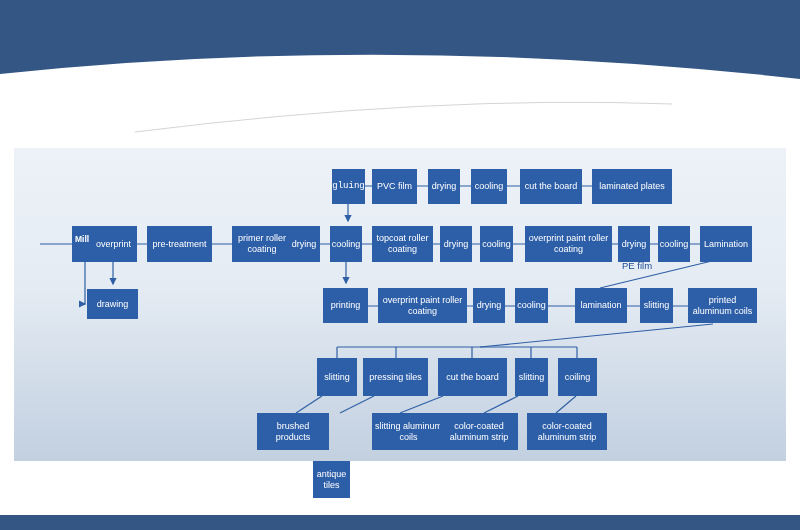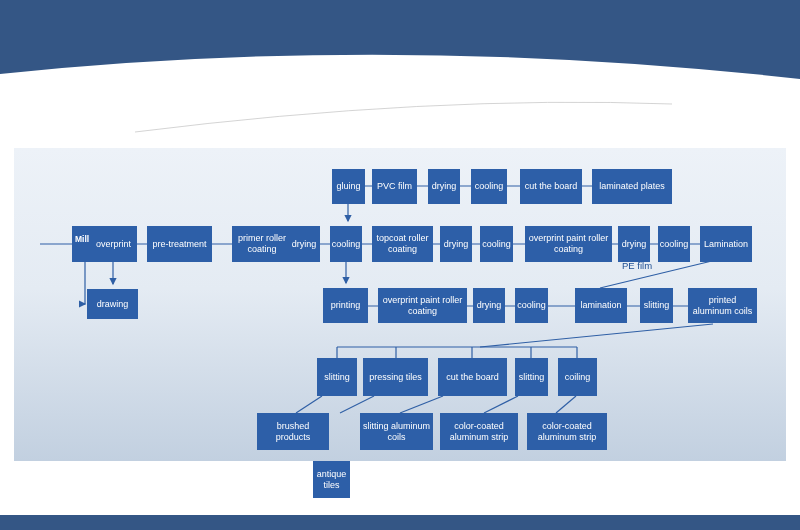--- a/index.html
+++ b/index.html
@@ -66,21 +66,21 @@
       <polyline points="531,347 531,358"></polyline>
       <polyline points="577,347 577,358"></polyline>
       <polyline points="322,396 296,413"></polyline>
       <polyline points="374,396 340,413"></polyline>
       <polyline points="443,396 400,413"></polyline>
       <polyline points="518,396 484,413"></polyline>
       <polyline points="576,396 556,413"></polyline>
     </svg>
 
   <div id="nodes">
-      <div class="node" style="left: 332px; top: 169px; width: 33px; height: 35px;">gluing</div>
+      <div class="node" style="left: 332px; top: 169px; width: 33px; height: 35px; font-family: Liberation Mono, monospace;">gluing</div>
       <div class="node" style="left: 372px; top: 169px; width: 45px; height: 35px;">PVC film</div>
       <div class="node" style="left: 428px; top: 169px; width: 32px; height: 35px;">drying</div>
       <div class="node" style="left: 471px; top: 169px; width: 36px; height: 35px;">cooling</div>
       <div class="node" style="left: 520px; top: 169px; width: 62px; height: 35px;">cut the board</div>
       <div class="node" style="left: 592px; top: 169px; width: 80px; height: 35px;">laminated plates</div>
       <div class="node bold" style="left: 27px; top: 226px; width: 55px; height: 36px; margin-left: 45px;">Mill finished coil</div>
       <div class="node" style="left: 90px; top: 226px; width: 47px; height: 36px;">overprint</div>
       <div class="node" style="left: 147px; top: 226px; width: 65px; height: 36px;">pre-treatment</div>
       <div class="node" style="left: 232px; top: 226px; width: 60px; height: 36px;">primer roller coating</div>
       <div class="node" style="left: 288px; top: 226px; width: 32px; height: 36px;">drying</div>
@@ -100,21 +100,21 @@
       <div class="node" style="left: 575px; top: 288px; width: 52px; height: 35px;">lamination</div>
       <div class="node" style="left: 640px; top: 288px; width: 33px; height: 35px;">slitting</div>
       <div class="node" style="left: 688px; top: 288px; width: 69px; height: 35px;">printed aluminum coils</div>
       <div class="node" style="left: 317px; top: 358px; width: 40px; height: 38px;">slitting</div>
       <div class="node" style="left: 363px; top: 358px; width: 65px; height: 38px;">pressing tiles</div>
       <div class="node" style="left: 438px; top: 358px; width: 69px; height: 38px;">cut the board</div>
       <div class="node" style="left: 515px; top: 358px; width: 33px; height: 38px;">slitting</div>
       <div class="node" style="left: 558px; top: 358px; width: 39px; height: 38px;">coiling</div>
       <div class="node" style="left: 257px; top: 413px; width: 72px; height: 37px;">brushed products</div>
       <div class="node" style="left: 313px; top: 413px; width: 37px; height: 37px; margin-top: 48px;">antique tiles</div>
-      <div class="node" style="left: 360px; top: 413px; width: 73px; height: 37px;">slitting aluminum coils</div>
+      <div class="node" style="left: 372px; top: 413px; width: 73px; height: 37px;">slitting aluminum coils</div>
       <div class="node" style="left: 440px; top: 413px; width: 78px; height: 37px;">color-coated aluminum strip</div>
       <div class="node" style="left: 527px; top: 413px; width: 80px; height: 37px;">color-coated aluminum strip</div>
     </div>
 
   <div id="pe-film-label">PE film</div>
 
   <div id="footer-band"></div>
 </div>
 
 </body></html>

